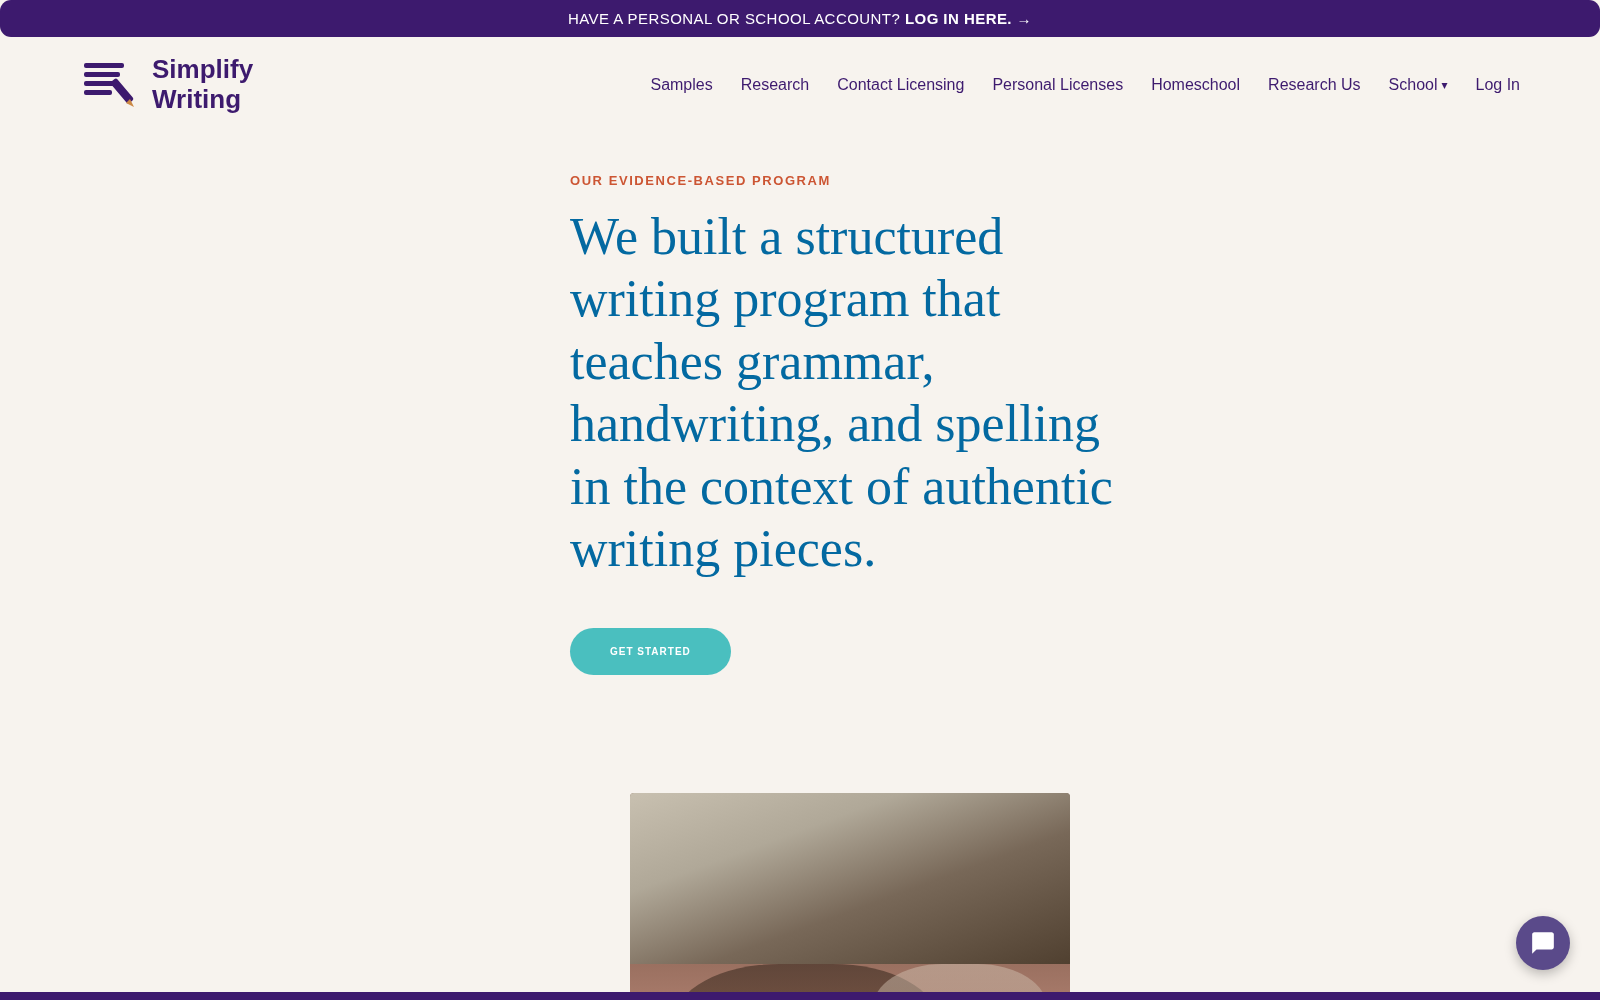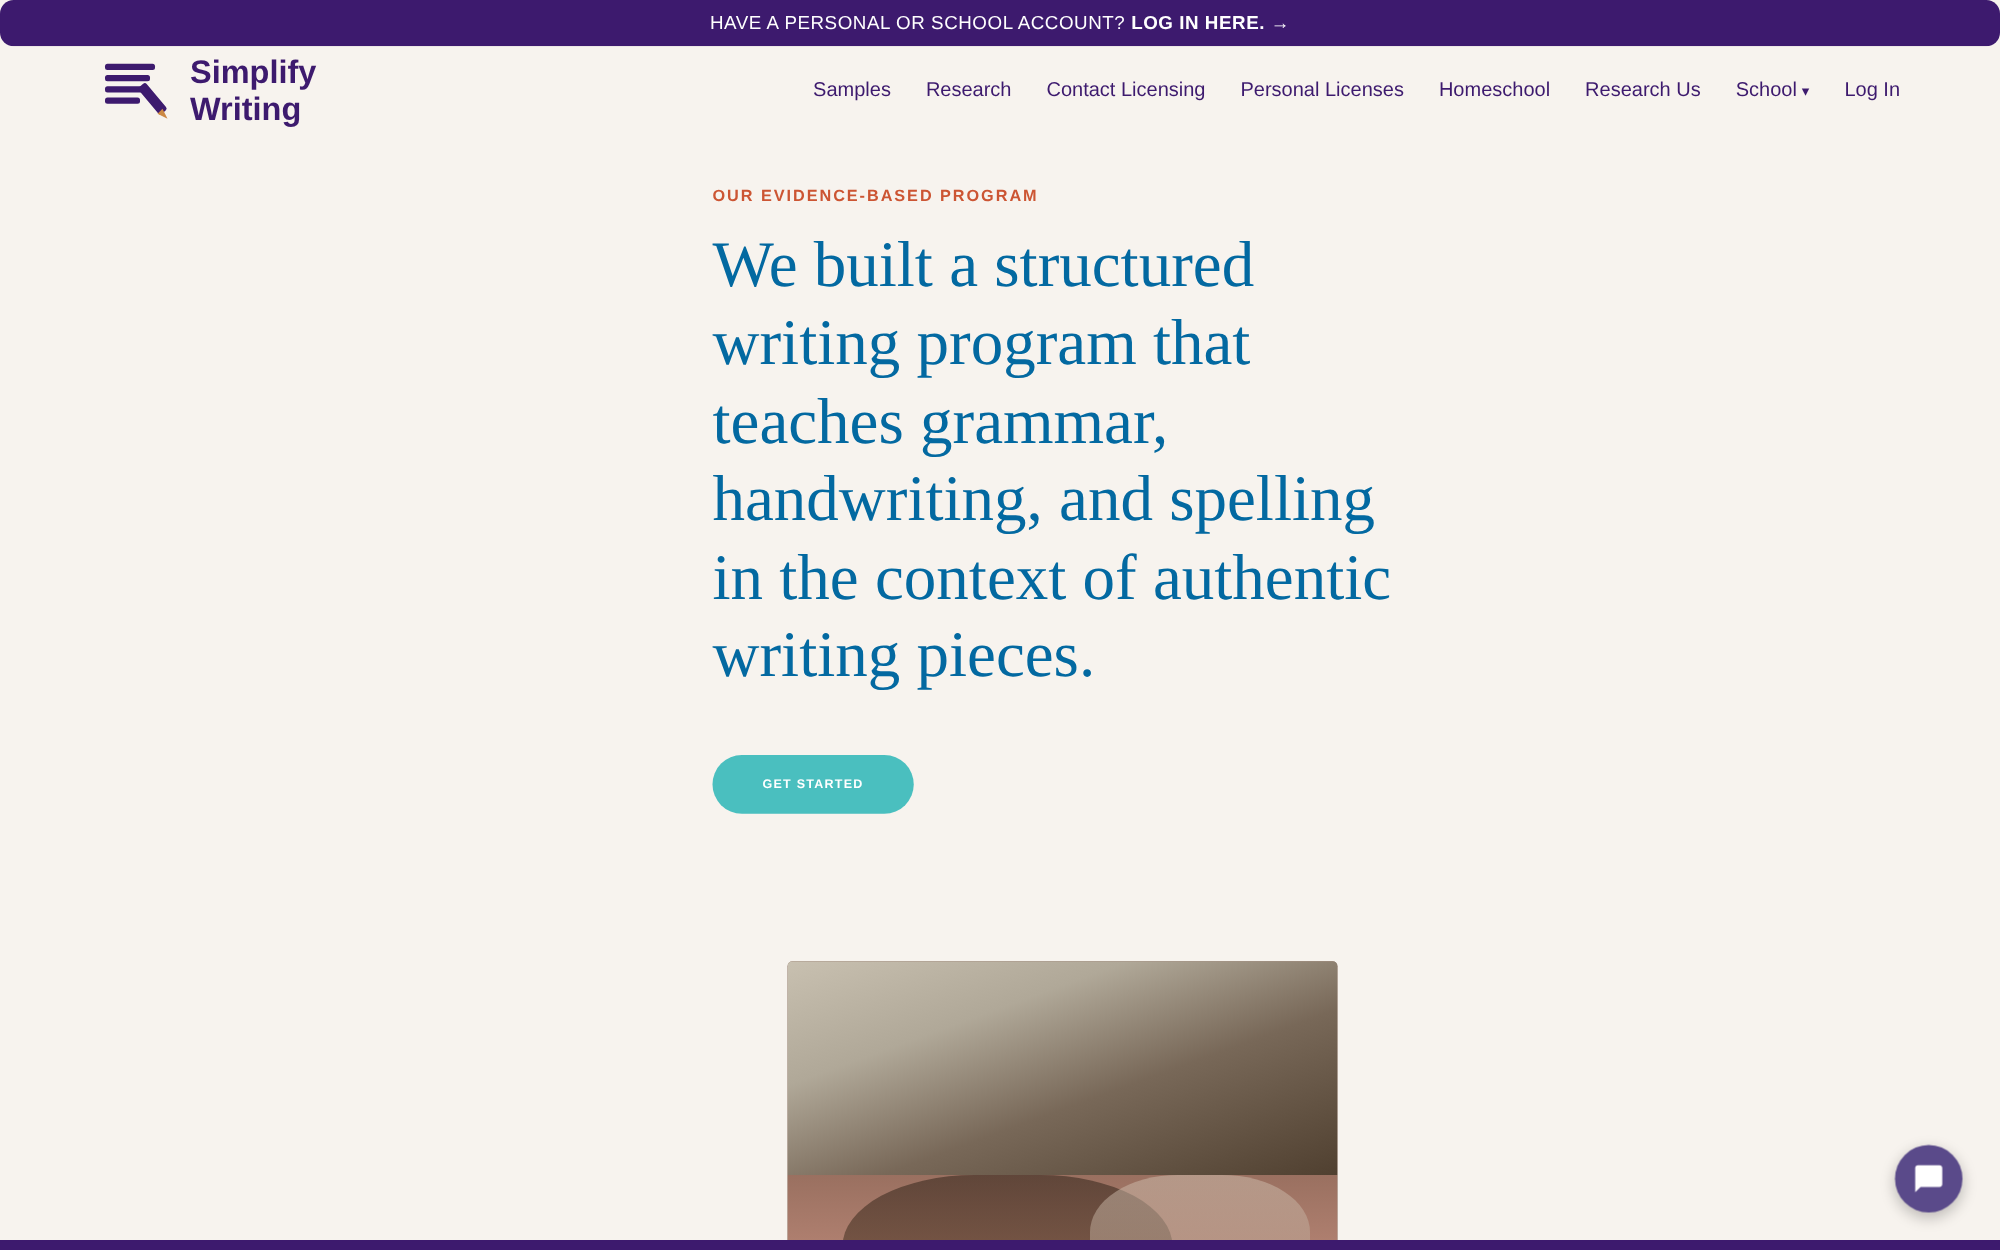--- a/index.html
+++ b/index.html
@@ -16,21 +16,21 @@
       letter-spacing: 0.03em;
       border-radius: 11px;
     }
     .top-banner .bold { font-weight: 700; }
 
     
     nav {
       display: flex;
       align-items: center;
       justify-content: space-between;
-      padding: 6px 80px;
+      padding: 18px 80px;
       background: #f7f3ee;
     }
     .logo-wrap {
       display: flex;
       align-items: center;
       gap: 12px;
       text-decoration: none;
     }
     .logo-icon {
       width: 60px;

